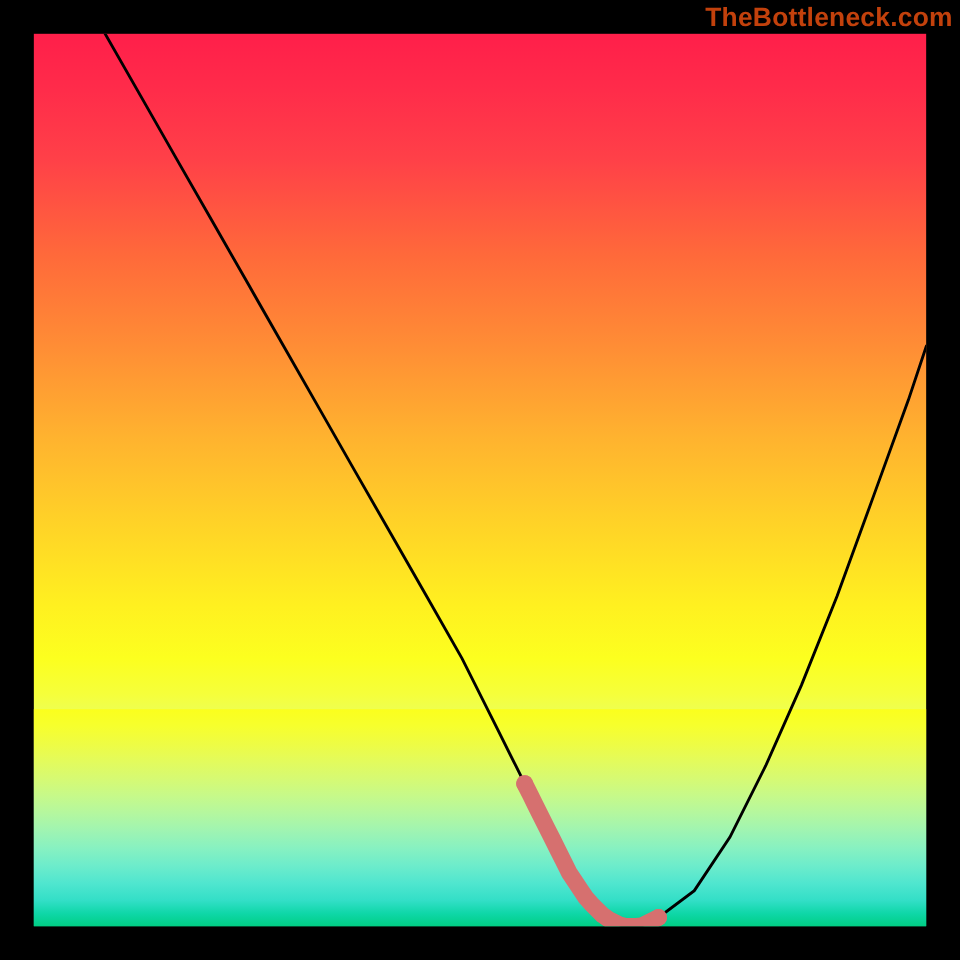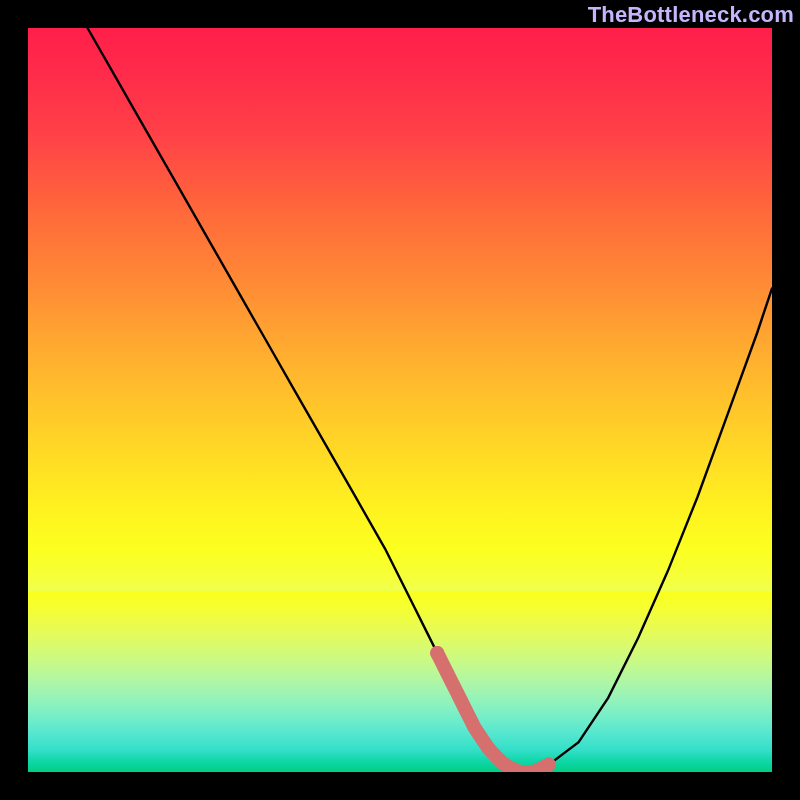--- a/index.html
+++ b/index.html
@@ -16,21 +16,21 @@
     left: 0;
     top: 0;
     width: 800px;
     height: 800px;
     background: #000;
   }
   .watermark {
     position: absolute;
     top: 2px;
     right: 6px;
-    color: #c4b5fd;
+    color: #c2410c;
     font-size: 22px;
     font-weight: 600;
     letter-spacing: 0.2px;
     z-index: 50;
   }
   .plot {
     position: absolute;
     left: 28px;
     top: 28px;
     width: 744px;

